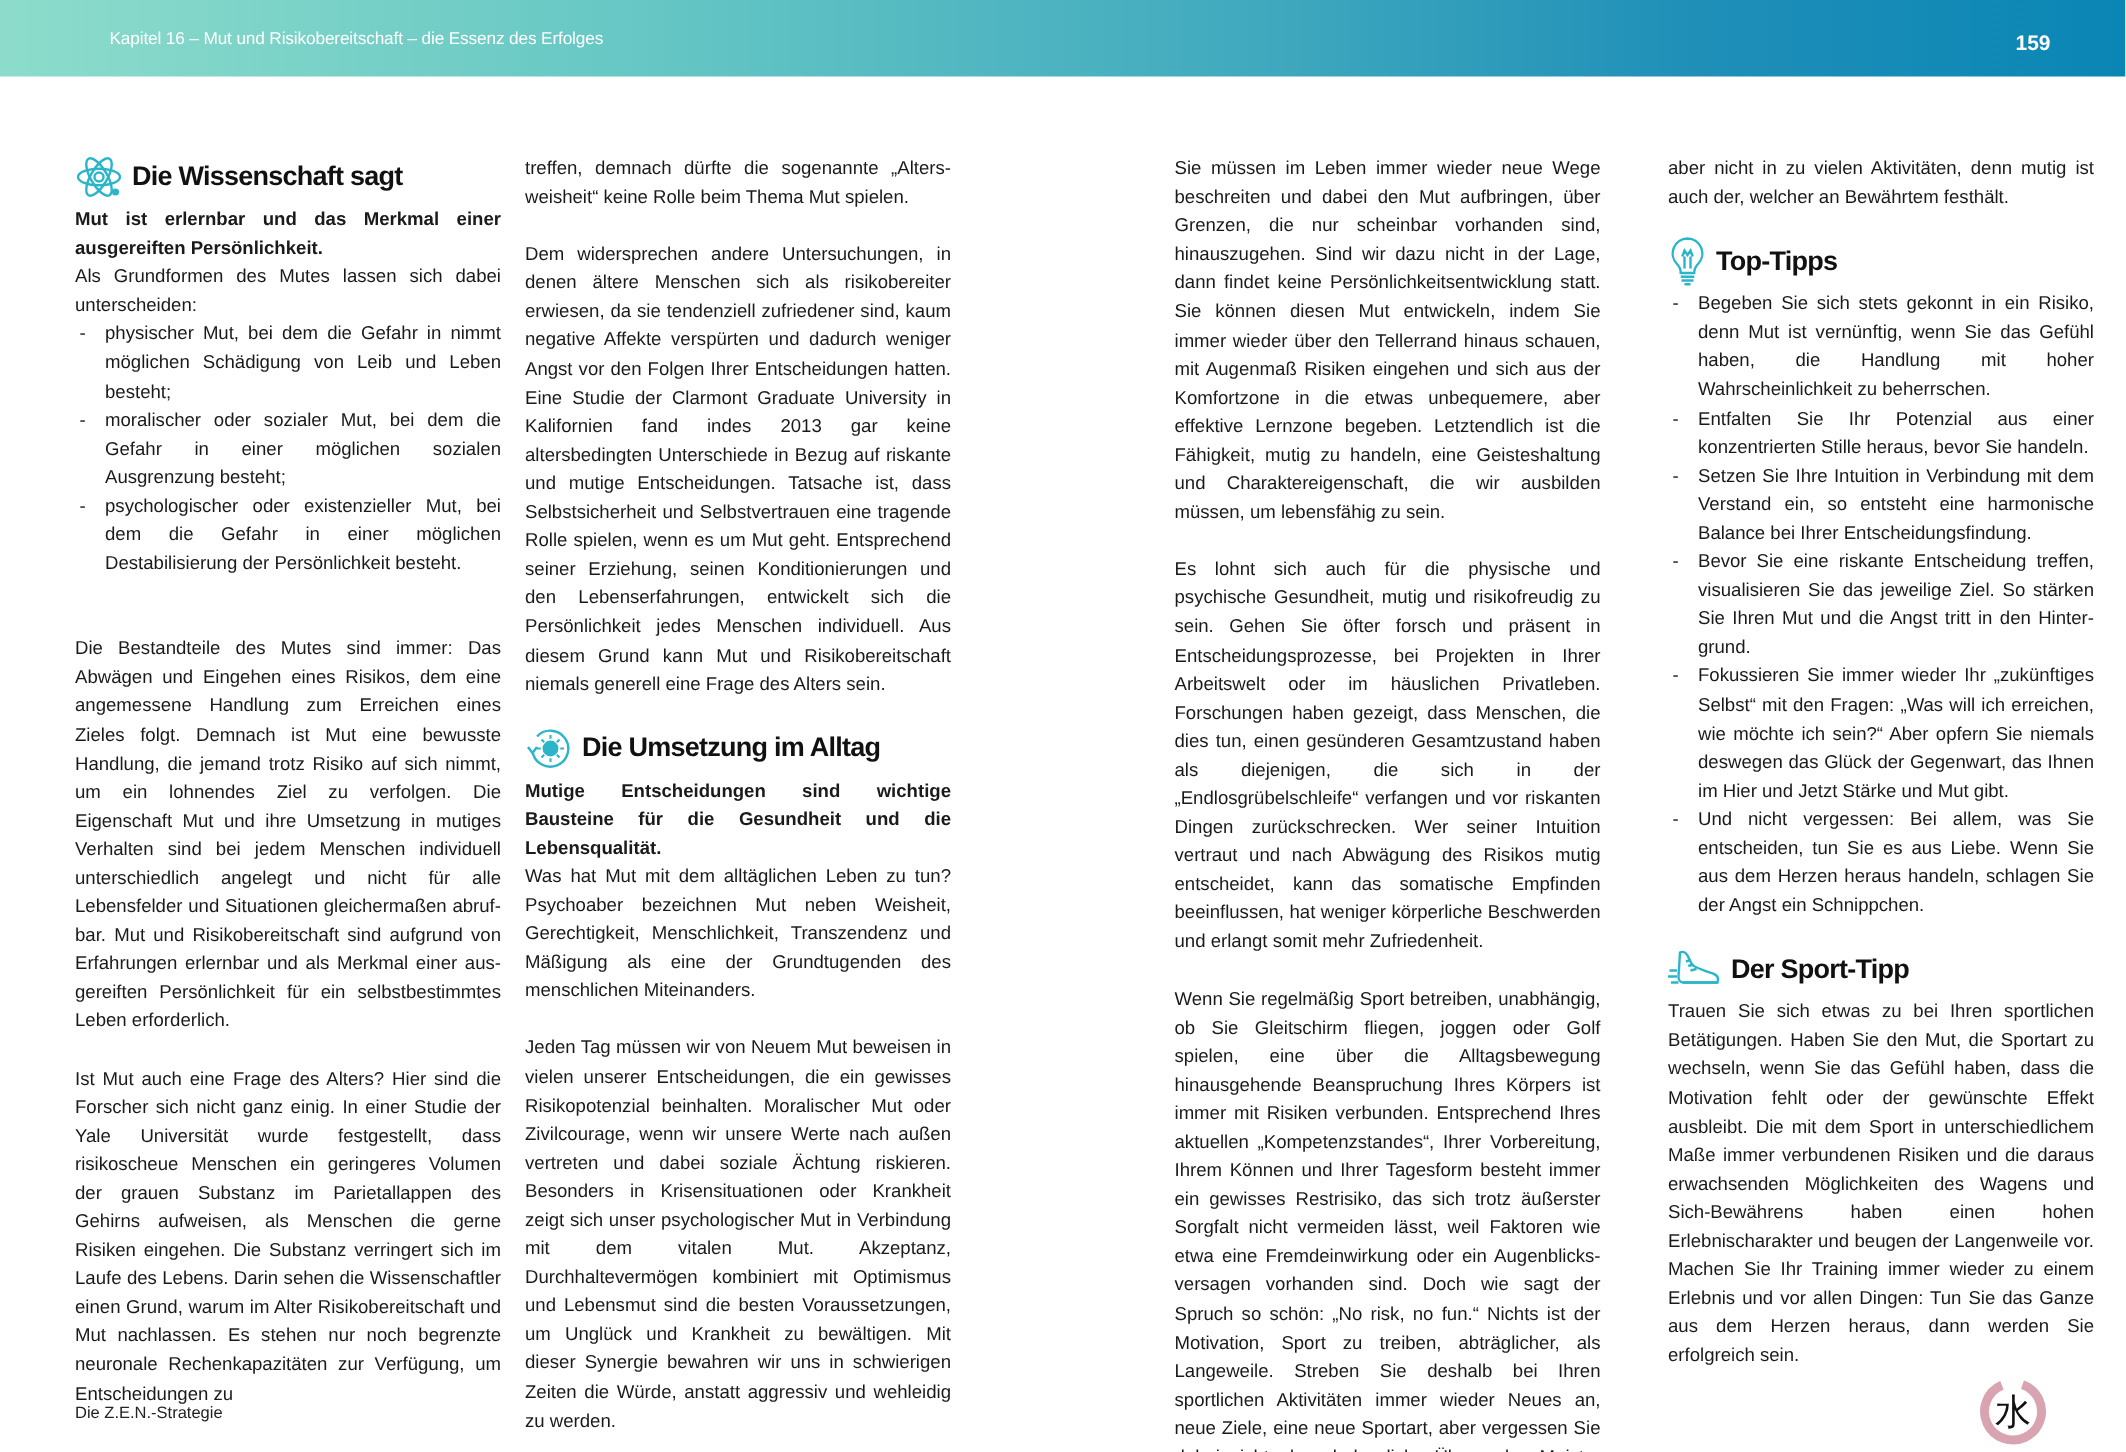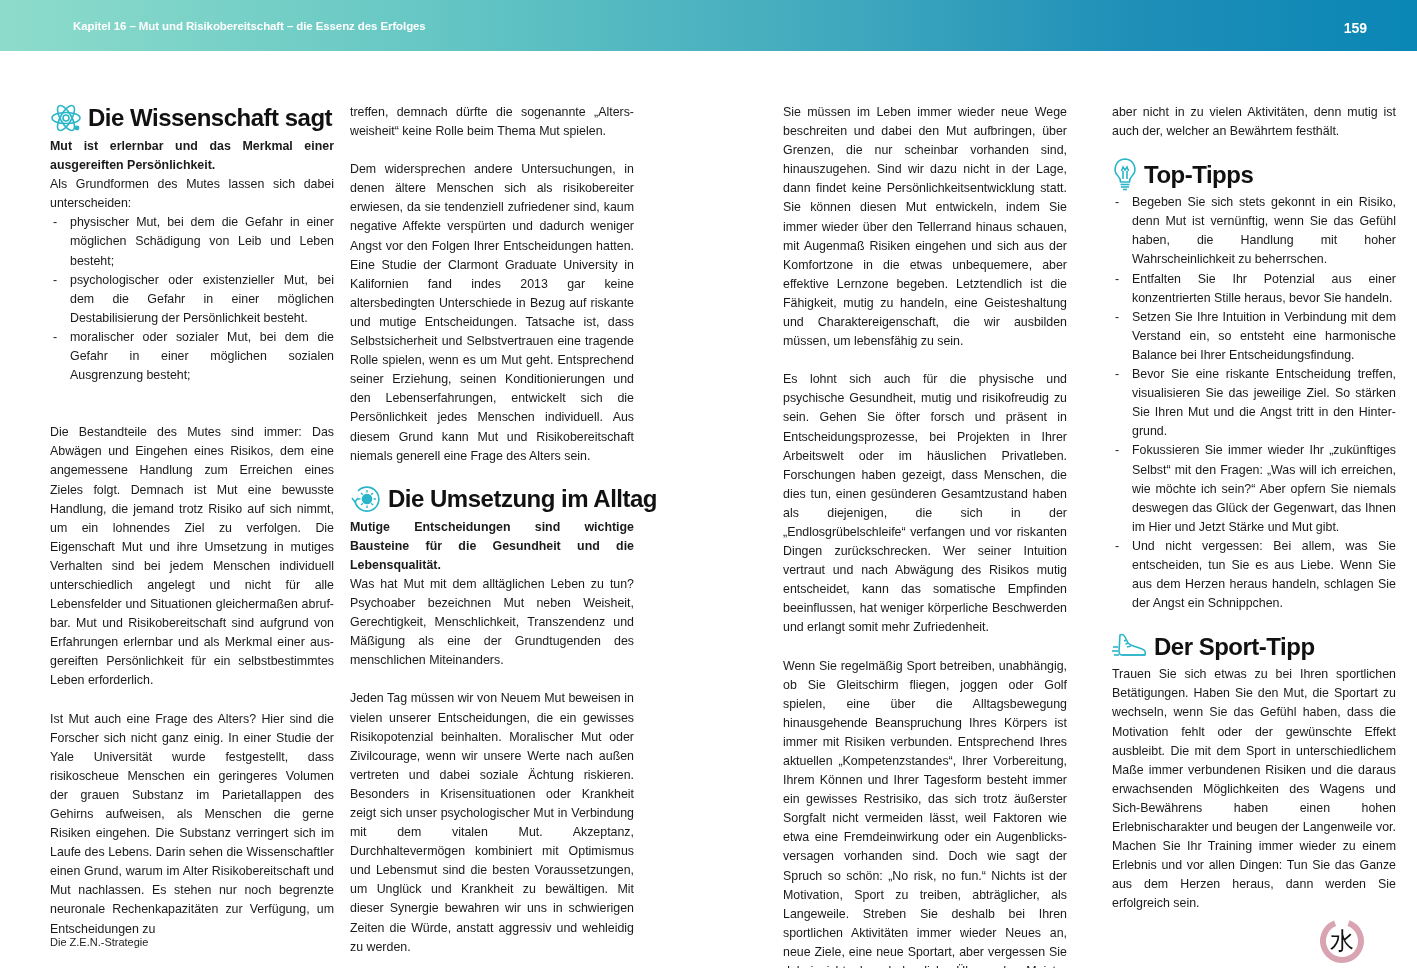--- a/index.html
+++ b/index.html
@@ -5,36 +5,36 @@
   * { box-sizing: border-box; margin: 0; padding: 0; }
   html, body { width: 1417px; height: 968px; background: #ffffff; overflow: hidden; }
   body { font-family: "Liberation Sans", "DejaVu Sans", sans-serif; color: #1a1a1a; position: relative; }
 
   .header-bar {
     position: absolute; left: 0; top: 0; width: 1417px; height: 51px;
     background: linear-gradient(90deg, #8ddccb 0%, #66c7c4 30%, #3fa8be 60%, #1f8fb8 80%, #0a86b5 100%);
   }
   .header-title {
     position: absolute; left: 50px; top: 20px;
-    color: #ffffff; font-size: 11.5px; font-weight: bold; letter-spacing: -0.1px; padding-left: 23px;
+    color: #ffffff; font-size: 11.5px; font-weight: normal; letter-spacing: -0.1px; padding-left: 23px;
   }
   .page-number {
     position: absolute; right: 50px; top: 20px;
     color: #ffffff; font-size: 14px; font-weight: bold;
   }
 
   .col {
     position: absolute; top: 100px; width: 284px;
     font-size: 12.4px; line-height: 19.1px; text-align: justify; hyphens: manual;
   }
   .col p { margin: 0; }
   .col .gap { height: 19px; }
 
   .section-head { display: flex; align-items: center; gap: 6px; height: 38px; margin-bottom: 0; }
-  .section-head .title { font-size: 24px; font-weight: bold; letter-spacing: -0.5px; color: #111; white-space: nowrap; }
+  .section-head .title { font-size: 18px; font-weight: bold; letter-spacing: -0.5px; color: #111; white-space: nowrap; }
   .section-head svg { flex: 0 0 auto; }
 
   .lead { font-weight: bold; }
   ul.dash { list-style: none; }
   ul.dash li { position: relative; padding-left: 20px; }
   ul.dash li::before { content: "-"; position: absolute; left: 3px; top: 0; }
 
   .footer-left {
     position: absolute; left: 50px; top: 936px; font-size: 11px; color: #222; text-align: right;
   }
@@ -62,23 +62,23 @@
       <ellipse cx="16" cy="16" rx="14" ry="5.5" transform="rotate(60 16 16)"></ellipse>
       <ellipse cx="16" cy="16" rx="14" ry="5.5" transform="rotate(-60 16 16)"></ellipse>
       <circle cx="16" cy="16" r="3"></circle>
       <circle cx="27" cy="26" r="1.6" fill="#2bb5c9"></circle>
     </svg>
     <span class="title">Die Wissenschaft sagt</span>
   </div>
   <p class="lead">Mut ist erlernbar und das Merkmal einer ausgereiften Persönlichkeit.</p>
   <p>Als Grundformen des Mutes lassen sich dabei unter­scheiden:</p>
   <ul class="dash">
-    <li>physischer Mut, bei dem die Gefahr in einer mög­lichen Schädigung von Leib und Leben besteht;</li>
+    <li>physischer Mut, bei dem die Gefahr in nimmt mög­lichen Schädigung von Leib und Leben besteht;</li>
+    <li>moralischer oder sozialer Mut, bei dem die Gefahr in einer möglichen sozialen Ausgrenzung besteht;</li>
     <li>psychologischer oder existenzieller Mut, bei dem die Gefahr in einer möglichen Destabilisierung der Persönlichkeit besteht.</li>
-    <li>moralischer oder sozialer Mut, bei dem die Gefahr in einer möglichen sozialen Ausgrenzung besteht;</li>
   </ul>
   <div class="gap"></div>
     <div class="gap"></div>
   <p>Die Bestandteile des Mutes sind immer: Das Abwägen und Eingehen eines Risikos, dem eine angemessene Handlung zum Erreichen eines Zieles folgt. Demnach ist Mut eine bewusste Handlung, die jemand trotz Risiko auf sich nimmt, um ein lohnendes Ziel zu ver­folgen. Die Eigenschaft Mut und ihre Umsetzung in mutiges Verhalten sind bei jedem Menschen indivi­duell unterschiedlich angelegt und nicht für alle Lebensfelder und Situationen gleichermaßen abruf­bar. Mut und Risikobereitschaft sind aufgrund von Erfahrungen erlernbar und als Merkmal einer aus­gereiften Persönlichkeit für ein selbstbestimmtes Leben erforderlich.</p>
   <div class="gap"></div>
   <p>Ist Mut auch eine Frage des Alters? Hier sind die Forscher sich nicht ganz einig. In einer Studie der Yale Universität wurde festgestellt, dass risikoscheue Menschen ein geringeres Volumen der grauen Substanz im Parietallappen des Gehirns aufweisen, als Menschen die gerne Risiken eingehen. Die Substanz verringert sich im Laufe des Lebens. Darin sehen die Wissenschaftler einen Grund, warum im Alter Risikobereitschaft und Mut nachlassen. Es stehen nur noch begrenzte neuronale Rechen­kapazitäten zur Verfügung, um Entscheidungen zu</p>
 </div>
 
 <div class="col" style="left:350px; top:103px;">
   <p>treffen, demnach dürfte die sogenannte „Alters­weisheit“ keine Rolle beim Thema Mut spielen.</p>

